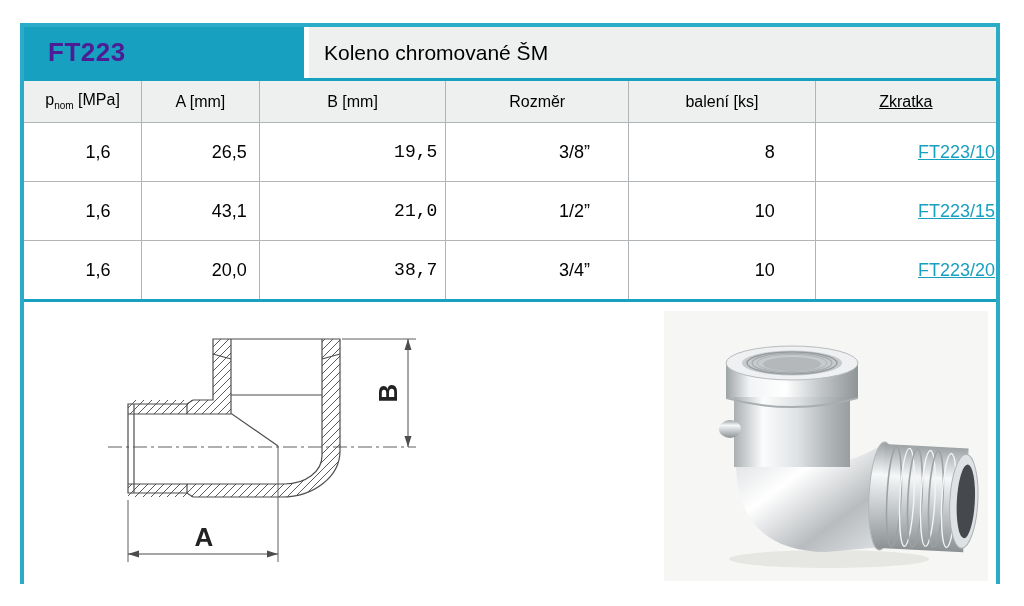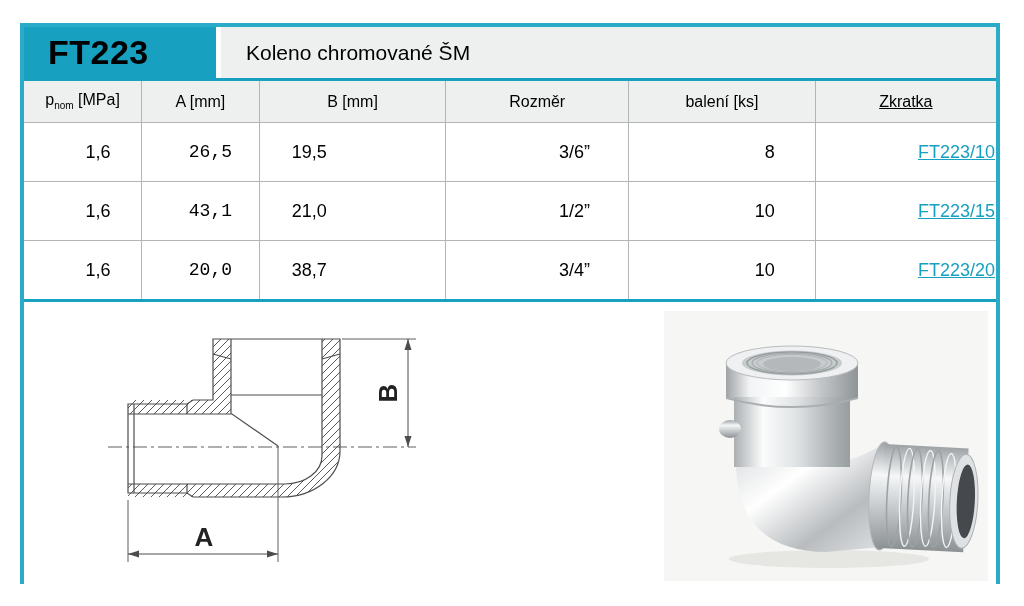--- a/index.html
+++ b/index.html
@@ -2,40 +2,40 @@
 <html style="--accent: #18a0c0; --border: #2aabc8; --band: #eef0f0; --grid: #b2b5b7;"><head>
 <meta charset="utf-8">
 <style>
   html,body{margin:0;padding:0;background:#ffffff;}
   .page{position:relative;width:1024px;height:606px;background:#ffffff;
         font-family:"Liberation Sans",sans-serif;color:#000;overflow:hidden;}
   .frame{position:absolute;left:20px;top:23px;width:972px;height:553px;
          border:4px solid var(--border,#2aabc8);background:#fff;}
   
   .band{display:flex;height:51px;}
-  .code-box{width:192px;background:var(--accent,#18a0c0);color:#000000;
+  .code-box{width:280px;background:var(--accent,#18a0c0);color:#4c1d95;
             display:flex;align-items:center;padding-left:24px;box-sizing:border-box;
-            font-size:34px;font-weight:bold;letter-spacing:.5px;}
+            font-size:26px;font-weight:bold;letter-spacing:.5px;}
   .band-gap{width:5px;background:#ffffff;}
   .title-cell{flex:1;background:var(--band,#eef0f0);display:flex;align-items:center;
-              padding-left:25px;font-size:21px;}
+              padding-left:15px;font-size:21px;}
   .hr-teal{height:3px;background:var(--accent,#18a0c0);}
   
   table.specs{width:100%;border-collapse:collapse;table-layout:fixed;background:#fff;}
   table.specs th,table.specs td{border:1px solid var(--grid,#b2b5b7);overflow:hidden;}
   table.specs th{height:39px;background:var(--band,#eef0f0);font-weight:normal;
                  font-size:16px;text-align:center;}
   table.specs th:first-child,table.specs td:first-child{border-left:none;}
   table.specs th:last-child,table.specs td:last-child{border-right:none;text-decoration:underline;}
   table.specs thead th{border-top:none;}
   table.specs tbody tr:last-child td{border-bottom:none;}
   table.specs td{height:56px;font-size:18px;background:#fff;padding-left:32px;}
   td.c-pnom{text-align:center;}
-  td.c-a{text-align:center;padding-right:12px;font-family:Liberation Mono, monospace;}
-  td.c-b{padding-right:8px;}
+  td.c-a{text-align:right;padding-right:12px;}
+  td.c-b{text-align:right;padding-right:8px;font-family:Liberation Mono, monospace;}
   td.c-roz{text-align:right;padding-right:38px;}
   td.c-bal{text-align:right;padding-right:40px;}
   td.c-zkr{text-align:right;background:var(--band,#eef0f0);
            color:var(--accent,#18a0c0);font-size:17px;}
   sub.hsub{font-size:10px;}
   
   .art{position:relative;height:285px;background:#fff;}
   .tech{position:absolute;left:56px;top:2px;}
   .photo{position:absolute;left:640px;top:9px;width:324px;height:270px;background:#f6f6f4;}
 </style>
@@ -71,21 +71,21 @@
           <th>Rozměr</th>
           <th>balení [ks]</th>
           <th>Zkratka</th>
         </tr>
       </thead>
       <tbody>
         <tr>
           <td class="c-pnom">1,6</td>
           <td class="c-a">26,5</td>
           <td class="c-b">19,5</td>
-          <td class="c-roz">3/6”</td>
+          <td class="c-roz">3/8”</td>
           <td class="c-bal">8</td>
           <td class="c-zkr">FT223/10</td>
         </tr>
         <tr>
           <td class="c-pnom">1,6</td>
           <td class="c-a">43,1</td>
           <td class="c-b">21,0</td>
           <td class="c-roz">1/2”</td>
           <td class="c-bal">10</td>
           <td class="c-zkr">FT223/15</td>

